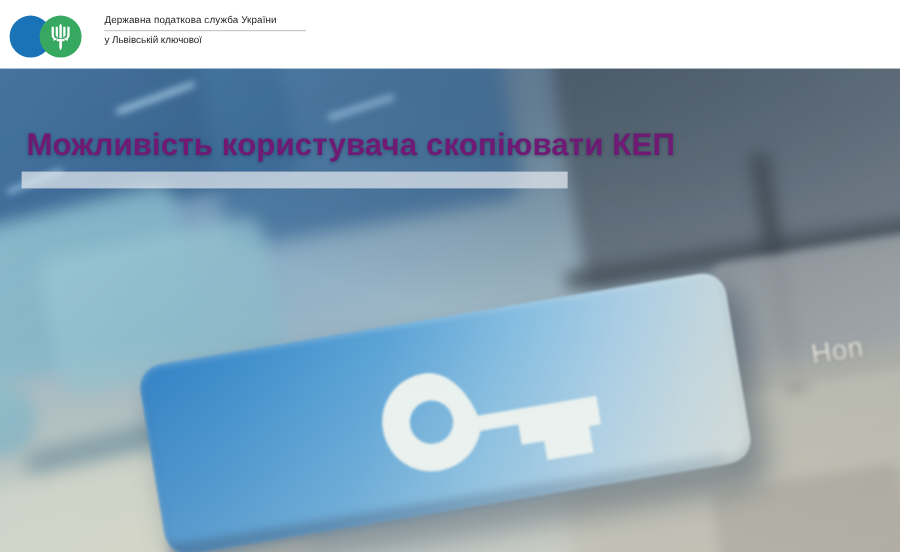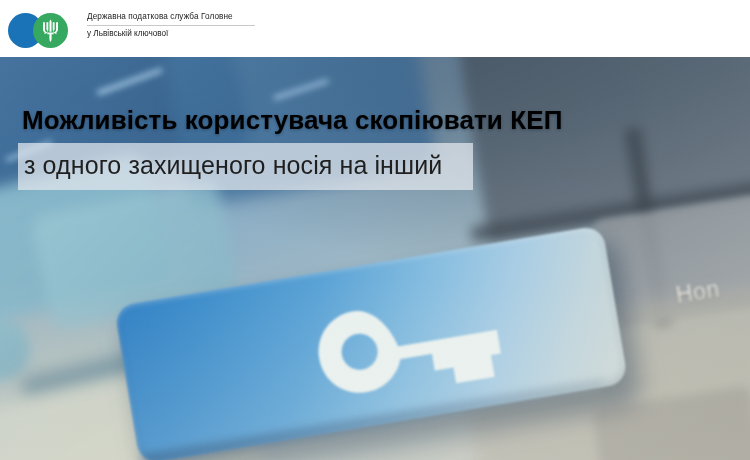--- a/index.html
+++ b/index.html
@@ -321,21 +321,21 @@
     top: 57px;
     width: 750px;
     z-index: 30;
   }
   #title-line-1 {
     position: absolute;
     left: 22px;
     top: 48px;
     font-size: 26px;
     font-weight: bold;
-    color: #000000;
+    color: #701a75;
     white-space: nowrap;
     letter-spacing: 0.1px;
     text-shadow: 0 1px 3px rgba(20,40,60,0.45);
   }
   #subtitle-box {
     position: absolute;
     left: 18px;
     top: 86px;
     width: 455px;
     padding: 6px 0 8px 6px;
@@ -368,21 +368,21 @@
                                  M17.0 3.2 L15.1 3.2 L15.1 10.2 C15.1 12.0 14.1 13.2 12.6 13.2 L12.6 11.3
                                  C13.3 11.3 13.6 10.8 13.6 10.0 L13.6 3.2 L11.7 3.2 L11.7 10.6
                                  C11.7 13.1 13.3 14.9 15.5 14.9 L15.5 13.0 C16.4 12.6 17.0 11.6 17.0 10.4 Z
                                  M6.3 13.6 L12.7 13.6 L12.7 15.3 L10.6 15.3 L10.6 19.6
                                  C10.6 21.1 10.2 22.1 9.5 23.0 C8.8 22.1 8.4 21.1 8.4 19.6
                                  L8.4 15.3 L6.3 15.3 Z"></path>
       </svg>
     </div>
 
     <div id="header-text">
-      <div id="header-title-main">Державна податкова служба Головне</div>
+      <div id="header-title-main">Державна податкова служба України</div>
       <div id="header-rule"></div>
       <div id="header-subtitle-2" class="header-sub" style="font-size:8.2px;line-height:10.5px;color:#1b1b1b;white-space:nowrap;">у Львівській ключової</div>
     </div>
   </div>
 
   <div id="photo">
     <div class="layer" id="photo-base"></div>
 
     <div class="layer" id="key-upper-left"></div>
     <div class="layer" id="key-upper-left-glint"></div>
@@ -433,17 +433,16 @@
                  C29 35 37 27 47 27 Z"></path>
       </svg>
     </div>
 
     <div class="layer" id="photo-veil"></div>
   </div>
 
   <div id="title-block">
     <div id="title-line-1">Можливість користувача скопіювати КЕП</div>
     <div id="subtitle-box">
-      <div class="subtitle-line">з одного захищеного носія на інший</div>
     </div>
   </div>
 
 </div>
 
 </body></html>

